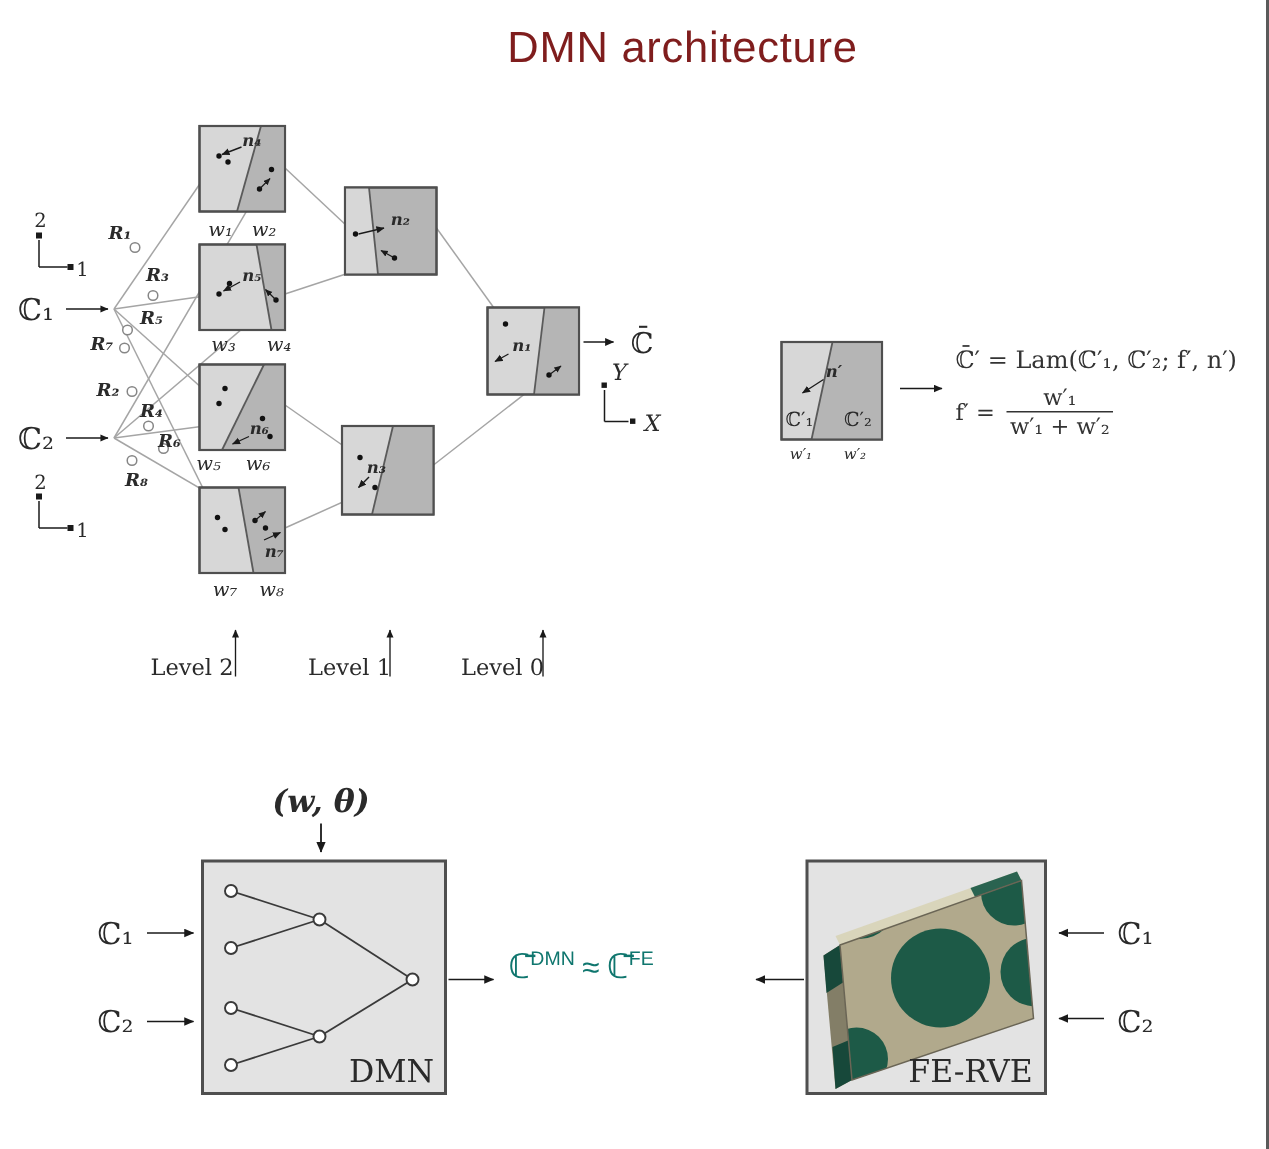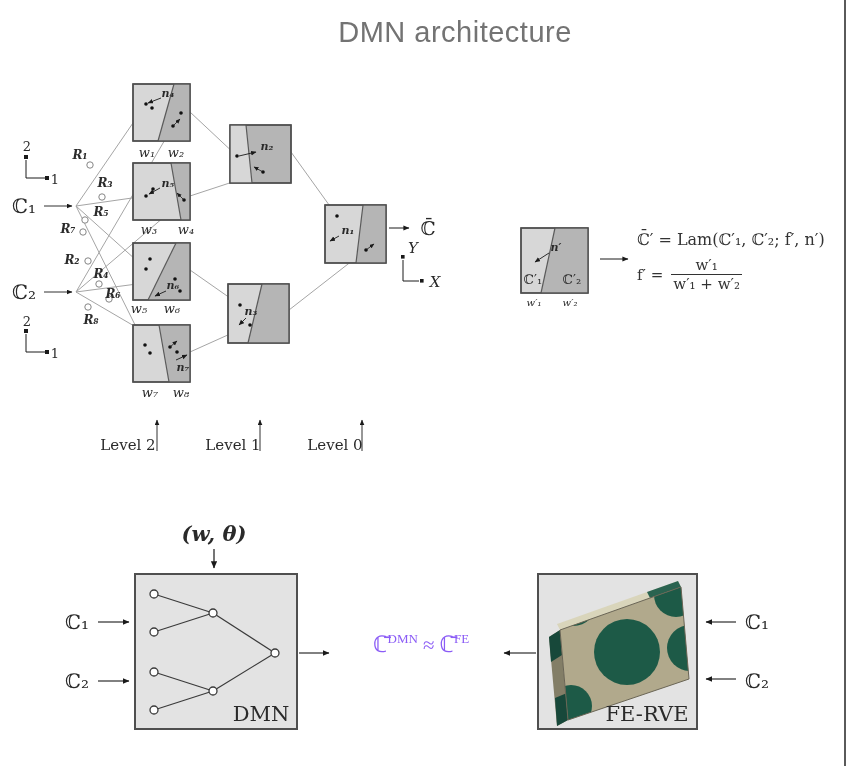--- a/index.html
+++ b/index.html
@@ -1,34 +1,34 @@
 <!DOCTYPE html>
 <html><head>
 <meta charset="utf-8">
 <style>
   html,body{margin:0;padding:0;background:#fff;}
   .slide{position:relative;width:846px;height:766px;background:#ffffff;overflow:hidden;
          font-family:"Liberation Sans",sans-serif;}
   .title{position:absolute;left:65px;top:16px;width:780px;text-align:center;
-         font-size:29px;font-weight:500;color:#737373;letter-spacing:0.5px;}
+         font-size:29px;font-weight:500;color:#7f1d1d;letter-spacing:0.5px;}
   .right-border{position:absolute;right:0;top:0;width:2px;height:766px;background:#5a5a5a;}
   svg{position:absolute;left:0;top:0;}
   svg text{fill:#2a2a2a;}
   .mt{font-family:"DejaVu Serif","DejaVu Sans",serif;}
   .it{font-style:italic;}
   .bd{font-weight:bold;}
   .formula1{position:absolute;left:637px;top:230px;width:212px;
             font-family:"DejaVu Serif","DejaVu Sans",serif;font-size:16px;color:#333;}
   .formula2{position:absolute;left:637px;top:256px;display:flex;align-items:center;
             font-family:"DejaVu Serif","DejaVu Sans",serif;font-size:15px;color:#333;}
   .frac{display:inline-flex;flex-direction:column;text-align:center;margin-left:8px;}
   .frac .num{border-bottom:1.2px solid #333;padding:0 6px;}
   .frac .den{padding:0 2px;}
   .equation{position:absolute;left:339px;top:627px;
-            font-family:Liberation Serif, serif;font-size:23px;color:#8b5cf6;margin-left:34px;}
+            font-family:Liberation Sans, sans-serif;font-size:23px;color:#0f766e;}
   .equation sup{font-size:13px;}
   .equation .apx{margin:0 5px;font-size:21px;}
 </style>
 </head>
 <body>
 
 <div class="slide">
 
   <div class="title">DMN architecture</div>
 

